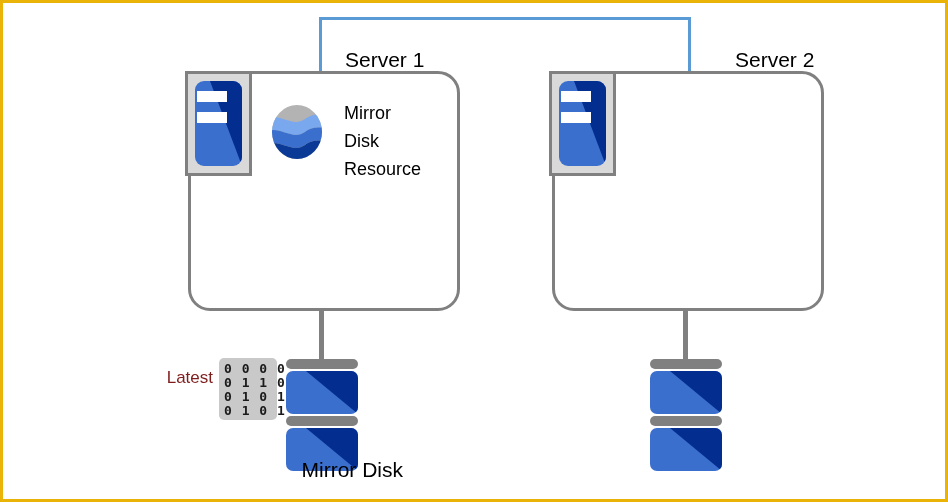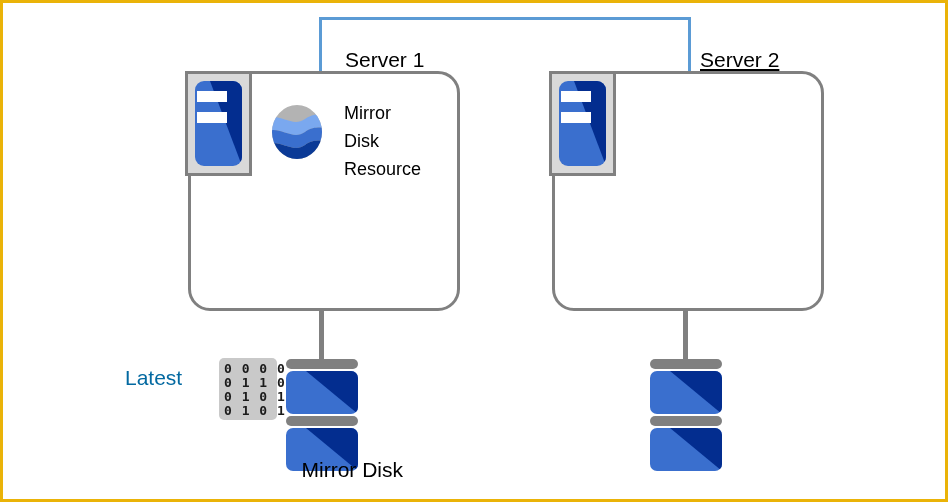--- a/index.html
+++ b/index.html
@@ -32,21 +32,21 @@
 
   
   .server-label {
     position: absolute;
     font-size: 21px;
     color: #000000;
     white-space: nowrap;
     line-height: 1;
   }
   #server1-label { left: 342px; top: 46px; }
-  #server2-label { left: 697px; top: 46px; text-decoration: underline; }
+  #server2-label { left: 732px; top: 46px; }
 
   
   .server-icon {
     position: absolute;
     width: 67px;
     height: 105px;
     background: #d9d9d9;
     border: 3px solid #808080;
     box-sizing: border-box;
   }
@@ -174,24 +174,24 @@
     letter-spacing: 1px;
     color: #1a1a1a;
     white-space: nowrap;
   }
 
   
   #latest-data {
     position: absolute;
     left: 122px; top: 361px;
     width: 88px;
-    text-align: left;
-    font-size: 21px;
+    text-align: right;
+    font-size: 17px;
     line-height: 27px;
-    color: #0369a1;
+    color: #7f1d1d;
   }
   
   #mirror-disk-caption {
     position: absolute;
     left: 240px; top: 455px;
     width: 160px;
     text-align: right;
     font-size: 21px;
     color: #000000;
     white-space: nowrap;

